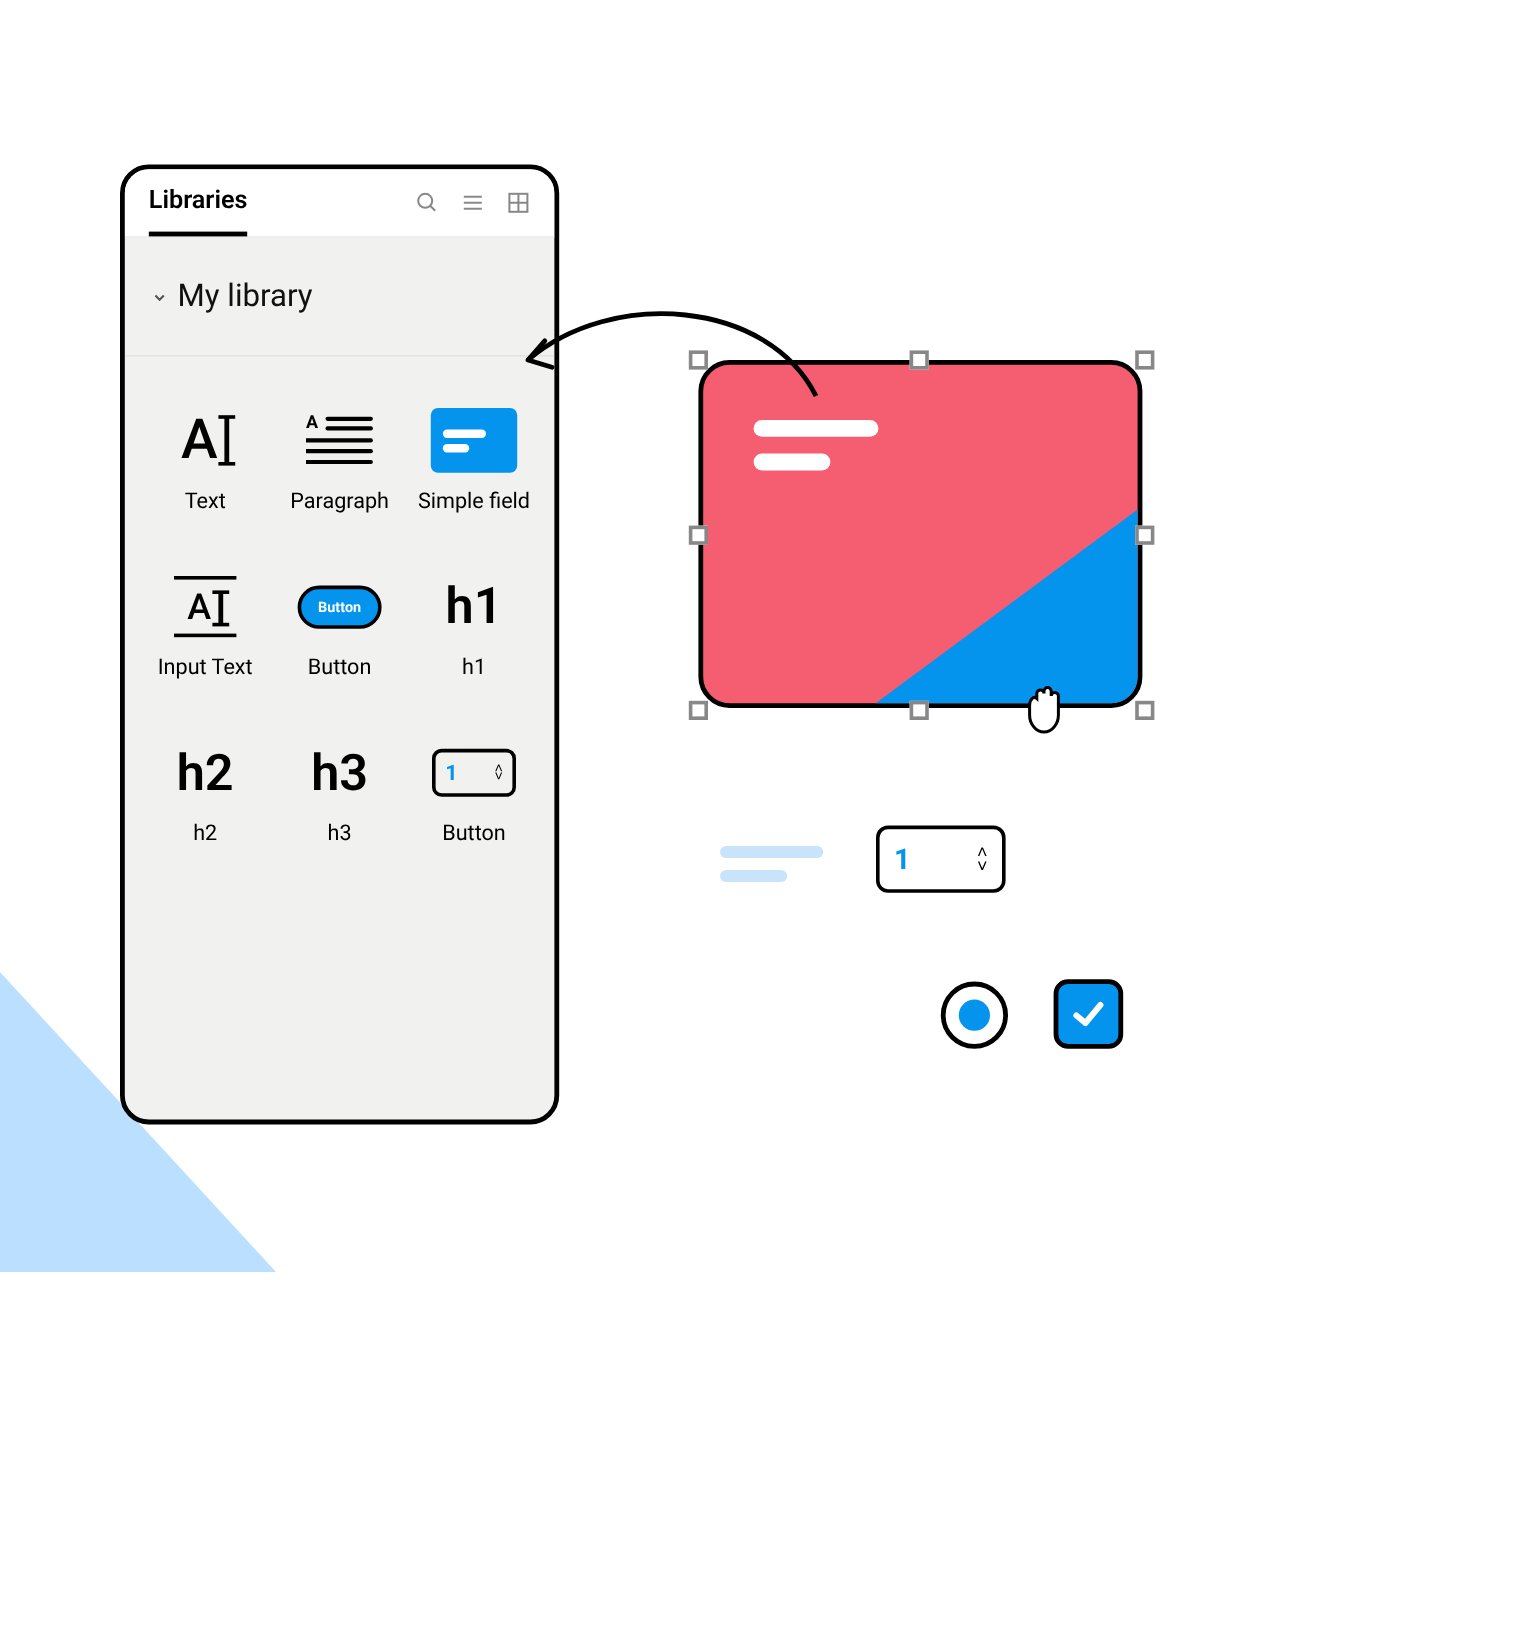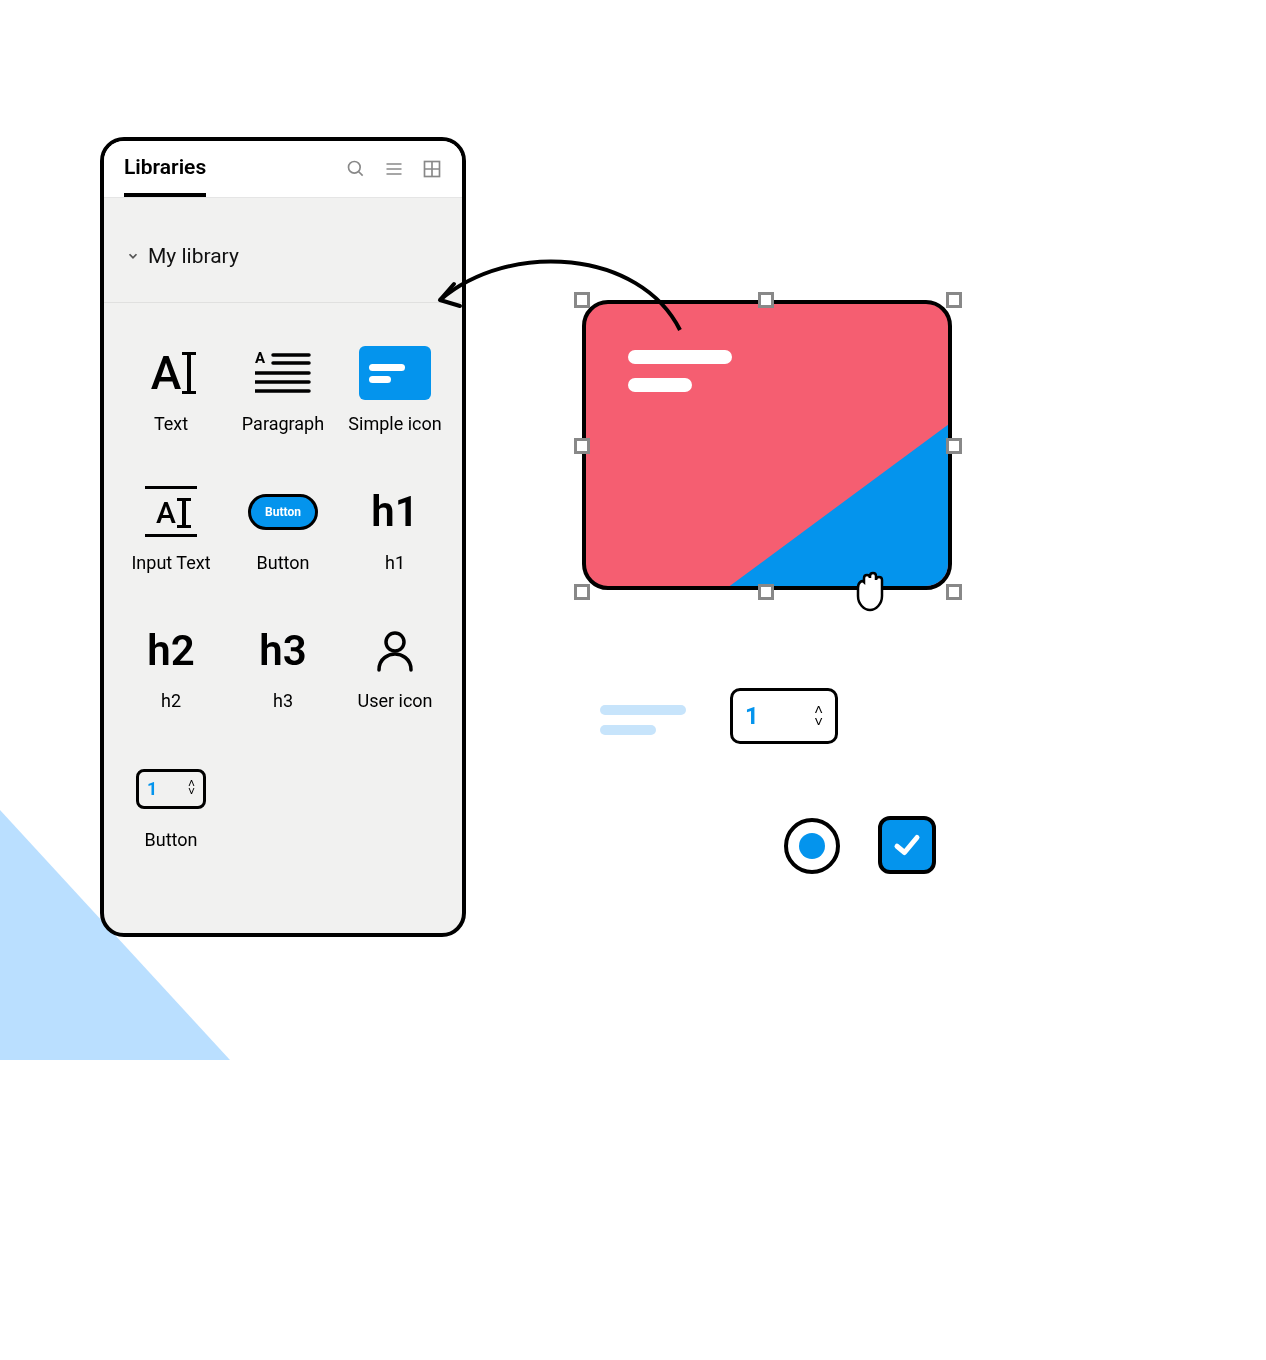--- a/index.html
+++ b/index.html
@@ -60,24 +60,23 @@
     padding-bottom: 14px;
     color: #888;
   }
   .header-icons svg { display: block; }
 
   .section-header {
     display: flex;
     align-items: center;
     gap: 8px;
     padding: 34px 22px;
-    font-size: 21px;
+    font-size: 26px;
     color: #111;
     border-bottom: 1px solid #e0e0df;
-    margin-top: 12px;
   }
 
   .grid {
     display: grid;
     grid-template-columns: repeat(3, 1fr);
     row-gap: 46px;
     column-gap: 10px;
     padding: 40px 16px;
   }
   .lib-item {
@@ -286,21 +285,21 @@
         </svg>
       </div>
       <div class="lib-label">Paragraph</div>
     </div>
 
 
     <div class="lib-item">
       <div class="lib-icon">
         <div class="simple-card"></div>
       </div>
-      <div class="lib-label">Simple icon</div>
+      <div class="lib-label">Simple field</div>
     </div>
 
     <div class="lib-item">
       <div class="lib-icon input-text-tile">
         <div class="top-line"></div>
         <span class="textA-wrap">
             <span style="font-size:30px;font-weight:500;">A</span>
             <span class="ibeam" style="height:28px;"></span>
           </span>
         <div class="bot-line"></div>
@@ -324,29 +323,20 @@
       <div class="lib-icon h-glyph">h2</div>
       <div class="lib-label">h2</div>
     </div>
 
     <div class="lib-item">
       <div class="lib-icon h-glyph">h3</div>
       <div class="lib-label">h3</div>
     </div>
 
 
-    <div class="lib-item">
-      <div class="lib-icon">
-        <svg width="40" height="44" viewBox="0 0 40 44" fill="none" stroke="#000" stroke-width="3.5" stroke-linecap="round">
-          <circle cx="20" cy="14" r="9"></circle>
-          <path d="M4 42 C4 30 14 26 20 26 C26 26 36 30 36 42"></path>
-        </svg>
-      </div>
-      <div class="lib-label">User icon</div>
-    </div>
 
     <div class="lib-item">
       <div class="lib-icon">
         <div class="counter-tile">
           <span class="val">1</span>
           <div class="arrows">
             <span>˄</span>
             <span>˅</span>
           </div>
         </div>

